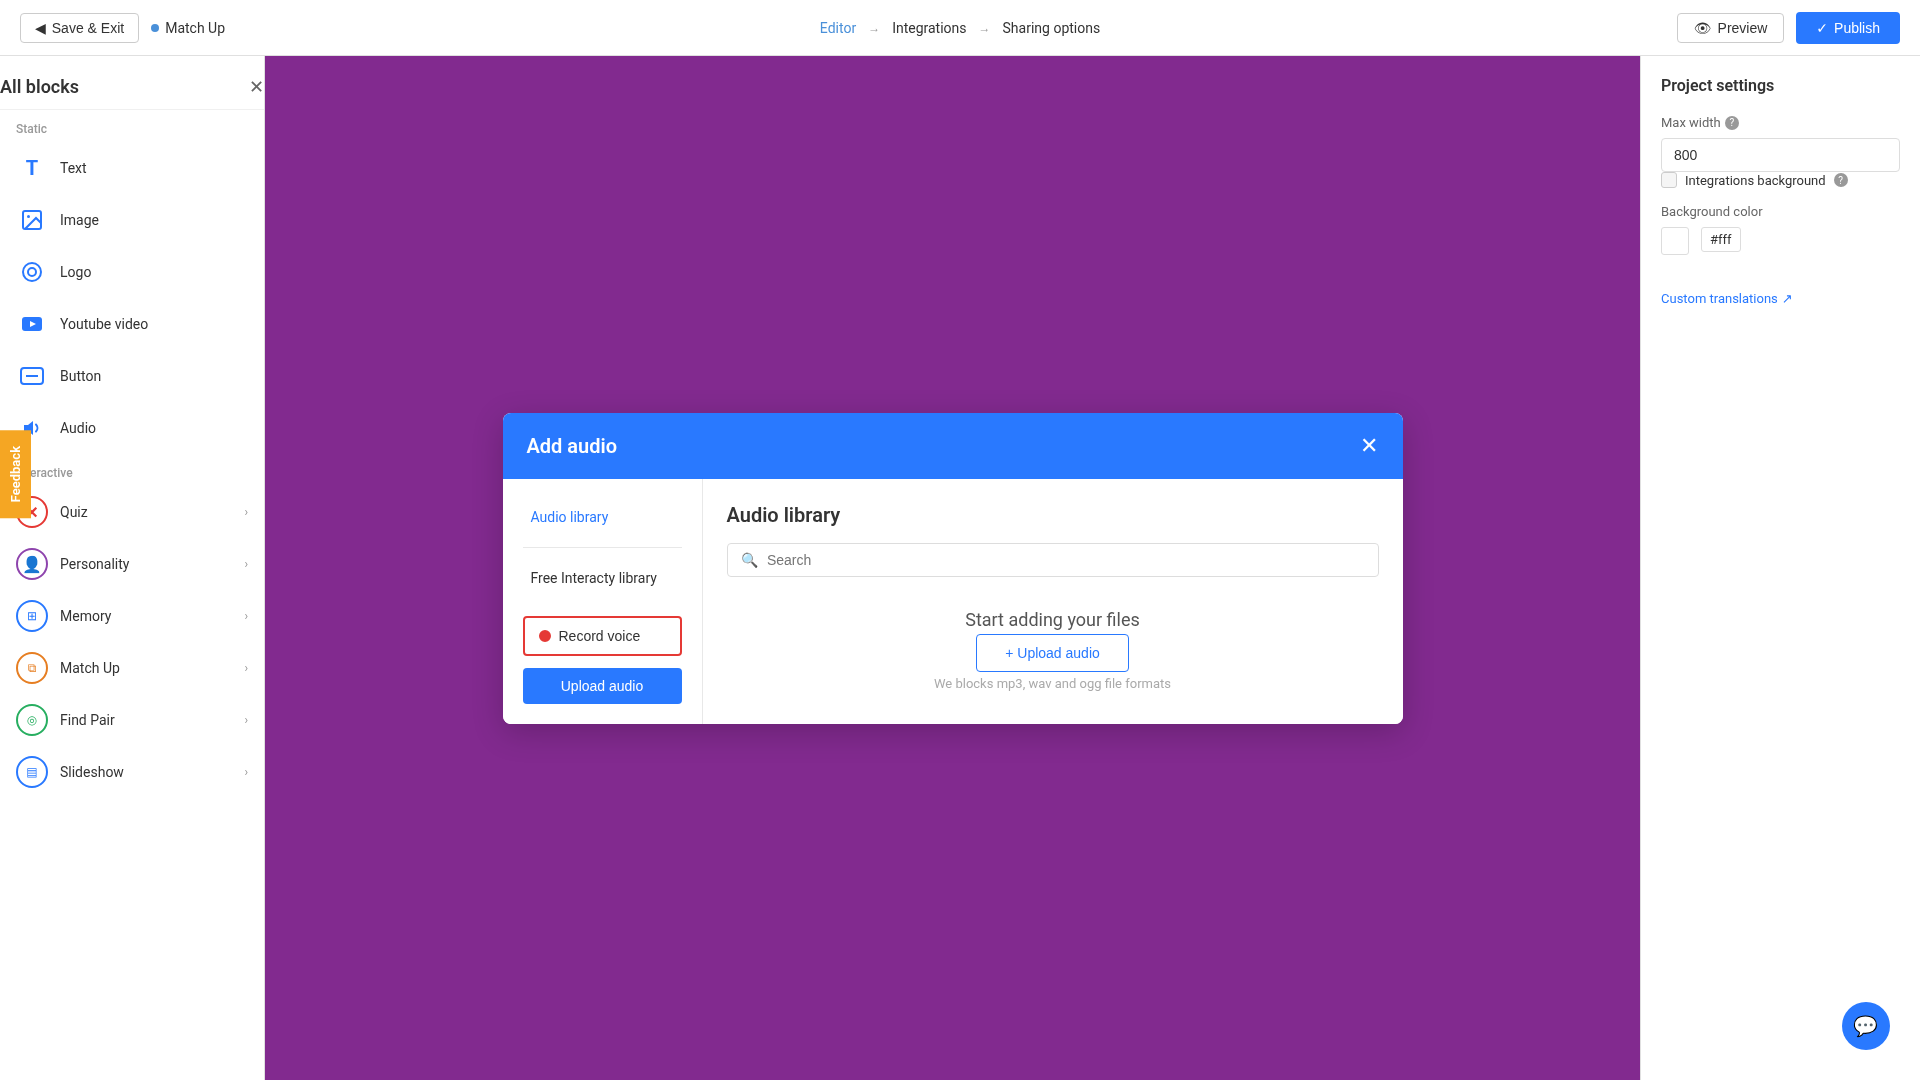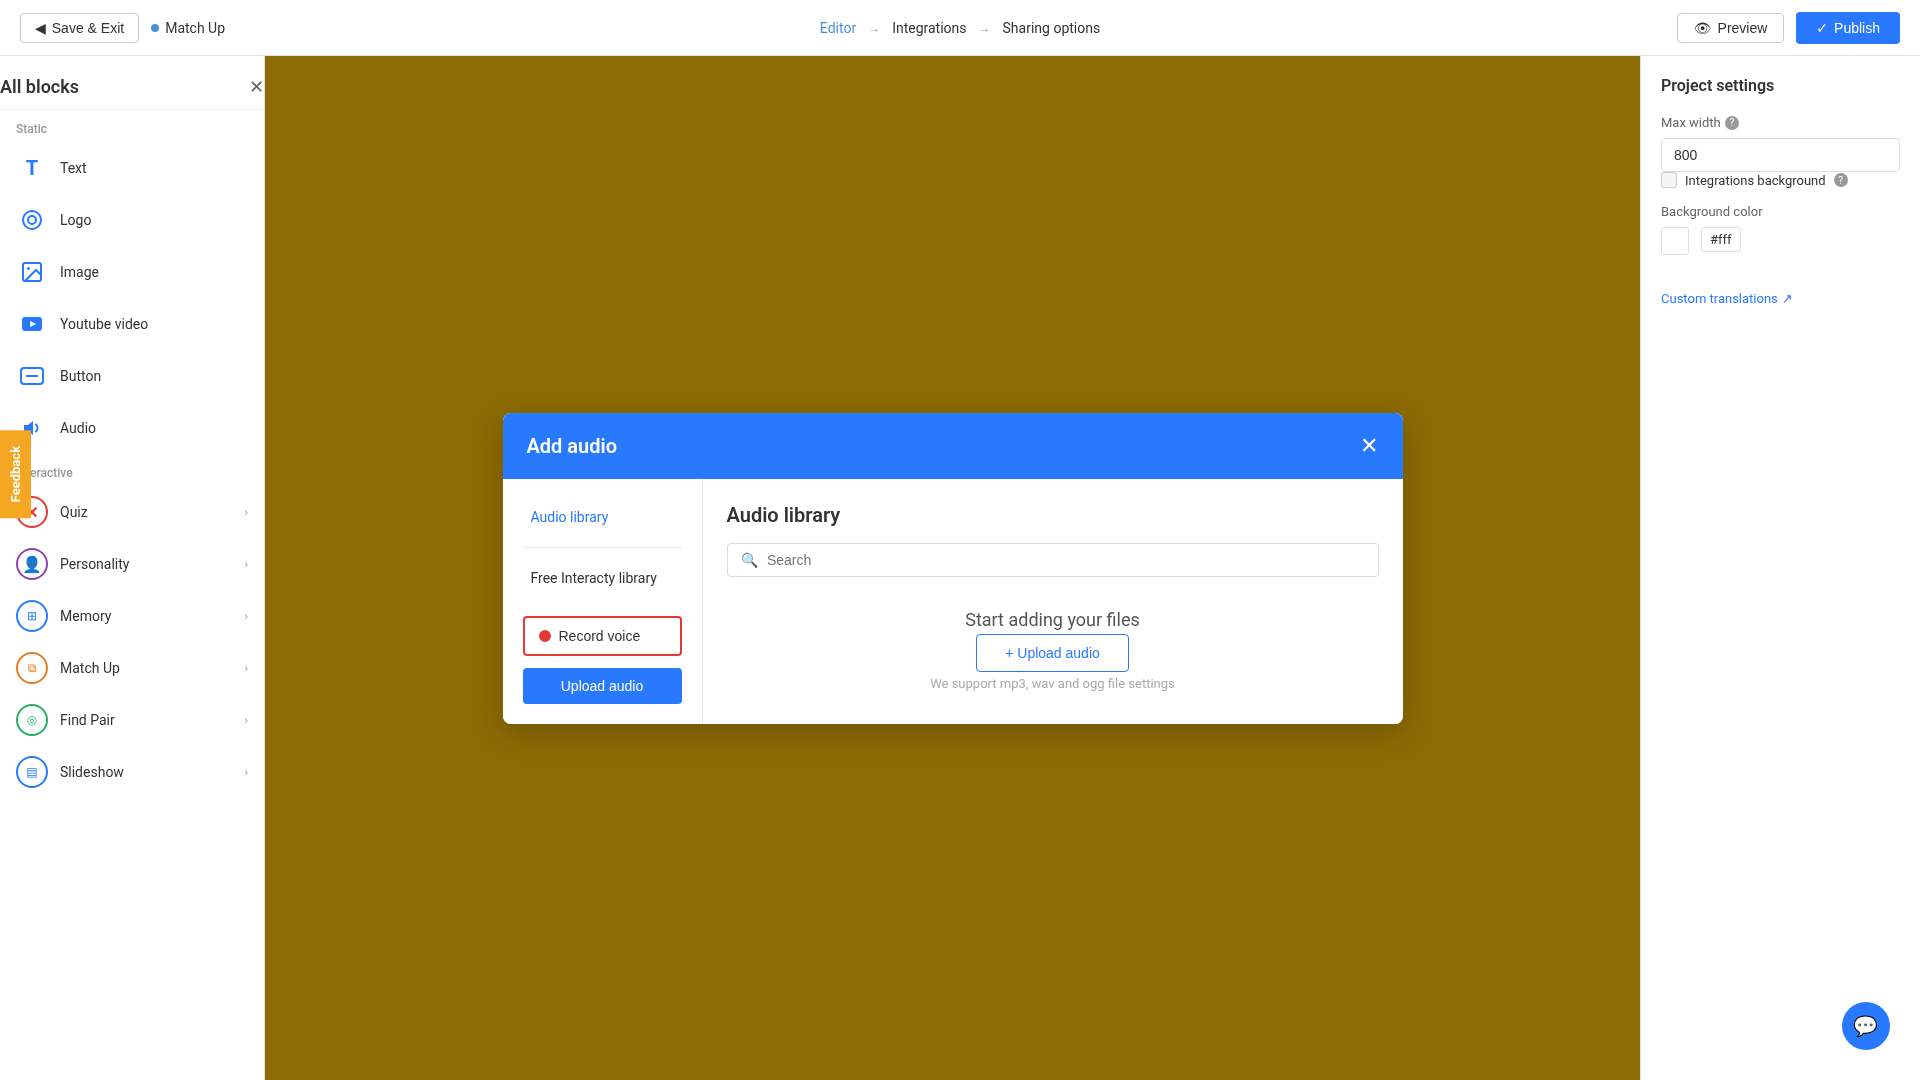--- a/index.html
+++ b/index.html
@@ -74,21 +74,21 @@
     .feedback-tab {
       position: fixed; left: 0; top: 50%; transform: translateY(-50%) rotate(-90deg) translateX(-50%);
       transform-origin: left center;
       background: #f5a623; color: #fff; font-size: 13px; font-weight: 600;
       padding: 8px 16px; cursor: pointer; z-index: 100;
       white-space: nowrap;
       left: -20px; top: 430px;
     }
 
     
-    .center-area { flex: 1; background: #eab308; position: relative; overflow: hidden; }
+    .center-area { flex: 1; background: #d946ef; position: relative; overflow: hidden; }
 
     
     .right-sidebar {
       width: 280px; background: #fff; border-left: 1px solid #e0e0e0;
       padding: 20px; position: relative; z-index: 5;
     }
     .project-settings-title { font-size: 16px; font-weight: 600; color: #333; margin-bottom: 20px; }
     .setting-label { font-size: 13px; color: #666; margin-bottom: 8px; display: flex; align-items: center; gap: 4px; }
     .setting-input {
       width: 100%; border: 1px solid #ddd; border-radius: 4px;
@@ -208,36 +208,36 @@
     <div class="section-label">Static</div>
 
     <div class="block-item">
       <div class="block-icon">
           <span class="icon-text">T</span>
         </div>
       <span class="block-label">Text</span>
     </div>
     <div class="block-item">
       <div class="block-icon">
-        <svg width="24" height="24" viewBox="0 0 24 24" fill="none">
-            <circle cx="12" cy="12" r="9" stroke="#2979ff" stroke-width="2"></circle>
-            <circle cx="12" cy="12" r="4" stroke="#2979ff" stroke-width="2"></circle>
-          </svg>
-      </div>
-      <span class="block-label">Logo</span>
-    </div>
-    <div class="block-item">
-      <div class="block-icon">
         <svg width="24" height="24" viewBox="0 0 24 24" fill="#2979ff">
             <rect x="3" y="3" width="18" height="18" rx="2" fill="none" stroke="#2979ff" stroke-width="2"></rect>
             <circle cx="8.5" cy="8.5" r="1.5" fill="#2979ff"></circle>
             <path d="M21 15l-5-5L5 21" stroke="#2979ff" stroke-width="2" fill="none"></path>
           </svg>
       </div>
       <span class="block-label">Image</span>
+    </div>
+    <div class="block-item">
+      <div class="block-icon">
+        <svg width="24" height="24" viewBox="0 0 24 24" fill="none">
+            <circle cx="12" cy="12" r="9" stroke="#2979ff" stroke-width="2"></circle>
+            <circle cx="12" cy="12" r="4" stroke="#2979ff" stroke-width="2"></circle>
+          </svg>
+      </div>
+      <span class="block-label">Logo</span>
     </div>
     <div class="block-item">
       <div class="block-icon">
         <svg width="24" height="24" viewBox="0 0 24 24" fill="none">
             <rect x="2" y="5" width="20" height="14" rx="3" fill="#2979ff"></rect>
             <polygon points="10,9 16,12 10,15" fill="white"></polygon>
           </svg>
       </div>
       <span class="block-label">Youtube video</span>
     </div>
@@ -335,21 +335,21 @@
 
           <div class="modal-content">
             <div class="audio-library-title">Audio library</div>
             <div class="search-bar">
               <span class="search-icon">🔍</span>
               <input class="search-input" type="text" placeholder="Search" style="">
             </div>
             <div class="empty-state">
               <div class="empty-title">Start adding your files</div>
               <button class="upload-btn-outline">+ Upload audio</button>
-              <div class="support-text">We support mp3, wav and ogg file settings</div>
+              <div class="support-text">We blocks mp3, wav and ogg file formats</div>
             </div>
           </div>
         </div>
       </div>
     </div>
   </div>
 
   <div class="right-sidebar">
     <div class="project-settings-title">Project settings</div>
     <div class="setting-label">

